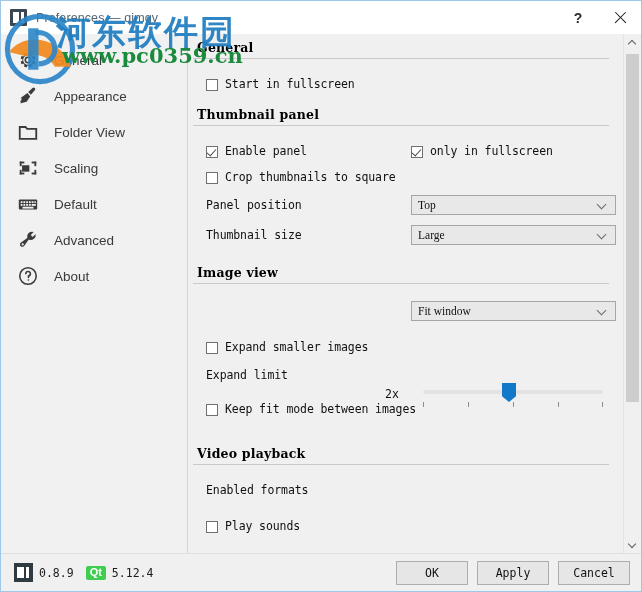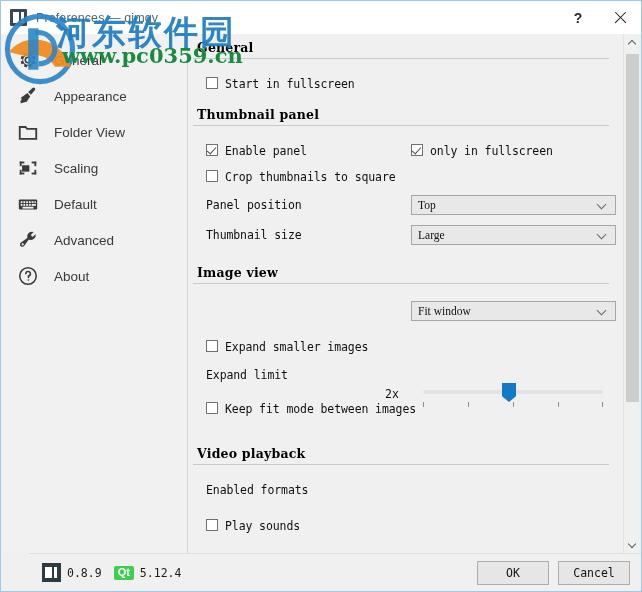--- a/index.html
+++ b/index.html
@@ -175,21 +175,21 @@
     font-family: "DejaVu Sans Mono", "Liberation Mono", monospace;
     font-size: 11.5px;
     color: #101010;
     white-space: nowrap;
     letter-spacing: -0.1px;
   }
 
   
   .cb-wrap {
     display: flex;
-    align-items: flex-start;
+    align-items: flex-end;
     white-space: nowrap;
   }
   .cb {
     width: 12px; height: 12px;
     border: 1px solid #707070;
     background: #ffffff;
     box-sizing: border-box;
     position: relative;
     flex: 0 0 auto;
     margin-right: 7px;
@@ -327,21 +327,20 @@
   
   .footer {
     height: 38px;
     min-height: 38px;
     background: #f0f0f0;
     border-top: 1px solid #e0e0e0;
     display: flex;
     align-items: center;
     padding: 0 11px 0 13px;
     box-sizing: border-box;
-    margin-left: 28px;
   }
   .ver-group { display: flex; align-items: center; }
   .app-badge {
     width: 19px; height: 19px;
     background: #2f3a41;
     position: relative;
     flex: 0 0 auto;
   }
   .app-badge::before {
     content: "";
@@ -666,20 +665,21 @@
 
   <div class="footer">
     <div class="ver-group">
       <span class="app-badge"></span>
       <span class="ver-text">0.8.9</span>
       <span class="qt-badge">Qt</span>
       <span class="ver-text" style="margin-left:6px;">5.12.4</span>
     </div>
     <div class="foot-spacer"></div>
     <div class="btn">OK</div>
+    <div class="btn">Apply</div>
     <div class="btn">Cancel</div>
   </div>
 </div>
 
 <div class="watermark">
   <svg class="wm-logo" viewBox="0 0 100 100">
     <circle cx="50" cy="50" r="44" fill="none" stroke="#2b86c8" stroke-width="7" opacity="0.92"></circle>
     <path d="M8 54 C20 38, 44 32, 64 42 C78 49, 88 62, 92 74 L70 74 C64 62, 48 54, 32 60 Z" fill="#f08a1e" opacity="0.93"></path>
     <path d="M34 22 L48 22 L48 78 L34 78 Z" fill="#2b86c8" opacity="0.9"></path>
     <path d="M44 28 C58 26, 70 36, 70 50 C70 62, 60 70, 48 70" fill="none" stroke="#2b86c8" stroke-width="7" opacity="0.9"></path>

